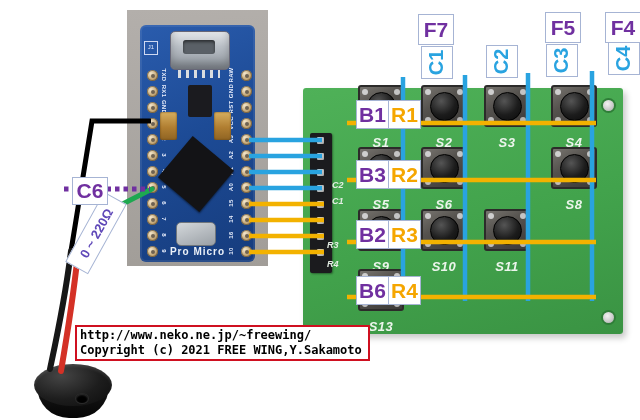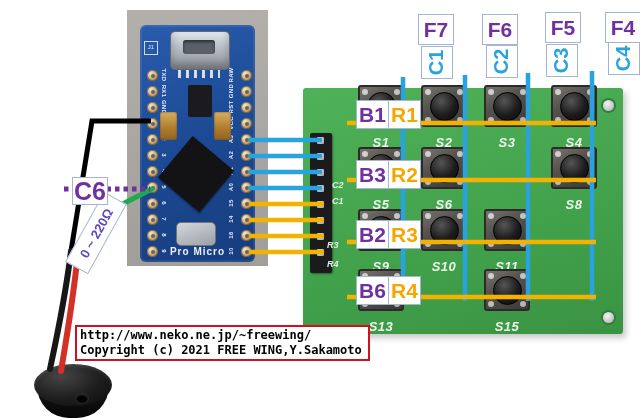--- a/index.html
+++ b/index.html
@@ -68,21 +68,21 @@
 
   
   .lbl{position:absolute;z-index:10;background:#ffffff;border:1px solid #a6b4d4;
        display:flex;align-items:center;justify-content:center;font-weight:700;
        font-family:"Liberation Sans",sans-serif;margin-left:44px;}
   .purple{color:#7030a0;} .cyan{color:#29a3e0;} .orange{color:#f5a600;}
   .f-lbl{width:34px;height:29px;font-size:21px;}
   .c-lbl{width:30px;height:31px;font-size:20px;}
   .c-lbl span{transform:rotate(-90deg);display:block;}
   .br-lbl{width:31px;height:27px;font-size:21px;}
-  .c6-lbl{width:34px;height:26px;font-size:25px;}
+  .c6-lbl{width:34px;height:26px;font-size:21px;}
   .res-lbl{position:absolute;left:56px;top:220px;width:78px;height:24px;z-index:9;
        background:#fff;border:1px solid #a6b4d4;transform:rotate(-61deg);
        display:flex;align-items:center;justify-content:center;
        color:#5f48b8;font-weight:700;font-size:13px;}
 
   
   .buzzer{position:absolute;left:34px;top:364px;width:78px;height:56px;z-index:4;}
   .buzz-top{position:absolute;left:0;top:0;width:78px;height:42px;border-radius:50%;
        background:radial-gradient(ellipse at 35% 28%,#454545,#1d1d1d 55%,#0c0c0c 100%);
        box-shadow:inset 0 2px 3px rgba(255,255,255,.12);}
@@ -238,25 +238,20 @@
         <div class="base"></div>
         <div class="kcap"></div>
         <div class="slabel">S11</div>
       </div>
 
     <div class="key" style="left:55px;top:181px">
         <div class="base"></div>
         <div class="kcap"></div>
         <div class="slabel">S13</div>
       </div>
-    <div class="key" style="left:181px;top:181px">
-        <div class="base"></div>
-        <div class="kcap"></div>
-        <div class="slabel">S15</div>
-      </div>
   </div>
 
   <svg class="wires" width="640" height="420" viewBox="0 0 640 420">
 
     <path d="M151,121 L92,121 L71,251" stroke="#000000" stroke-width="5" fill="none"></path>
 
     <path d="M71,251 C65,300 57,336 50,369" stroke="#171717" stroke-width="6" fill="none" stroke-linecap="round"></path>
     <path d="M78,253 C73,300 67,336 61,371" stroke="#d43126" stroke-width="6" fill="none" stroke-linecap="round"></path>
 
     <line x1="152" y1="189" x2="103" y2="214" stroke="#1ea850" stroke-width="5" stroke-linecap="round"></line>
@@ -278,21 +273,20 @@
     <line x1="528" y1="73" x2="528" y2="301" stroke="#29a3e0" stroke-width="4.5"></line>
     <line x1="592" y1="71" x2="592" y2="301" stroke="#29a3e0" stroke-width="4.5"></line>
 
     <line x1="347" y1="123" x2="596" y2="123" stroke="#f3b200" stroke-width="4.5"></line>
     <line x1="347" y1="180" x2="596" y2="180" stroke="#f3b200" stroke-width="4.5"></line>
     <line x1="347" y1="242" x2="596" y2="242" stroke="#f3b200" stroke-width="4.5"></line>
     <line x1="347" y1="297" x2="596" y2="297" stroke="#f3b200" stroke-width="4.5"></line>
   </svg>
 
   <div class="lbl f-lbl purple" style="left:374px;top:14px">F7</div>
-  <div class="lbl f-lbl purple" style="left:438px;top:14px">F6</div>
   <div class="lbl f-lbl purple" style="left:501px;top:12px">F5</div>
   <div class="lbl f-lbl purple" style="left:561px;top:12px">F4</div>
   <div class="lbl c-lbl cyan" style="left:377px;top:46px">
       <span>C1</span>
     </div>
   <div class="lbl c-lbl cyan" style="left:442px;top:45px">
       <span>C2</span>
     </div>
   <div class="lbl c-lbl cyan" style="left:502px;top:44px">
       <span>C3</span>

